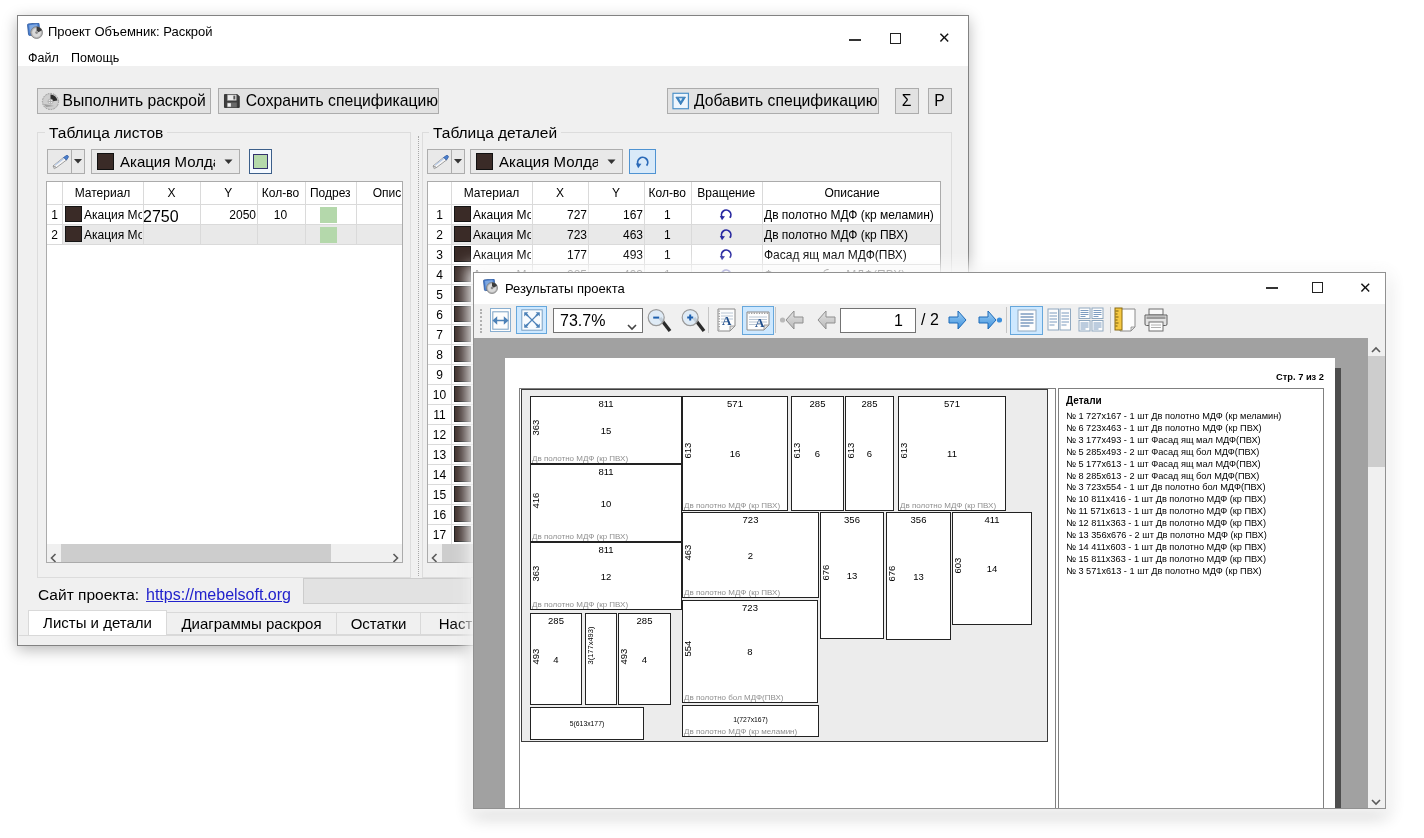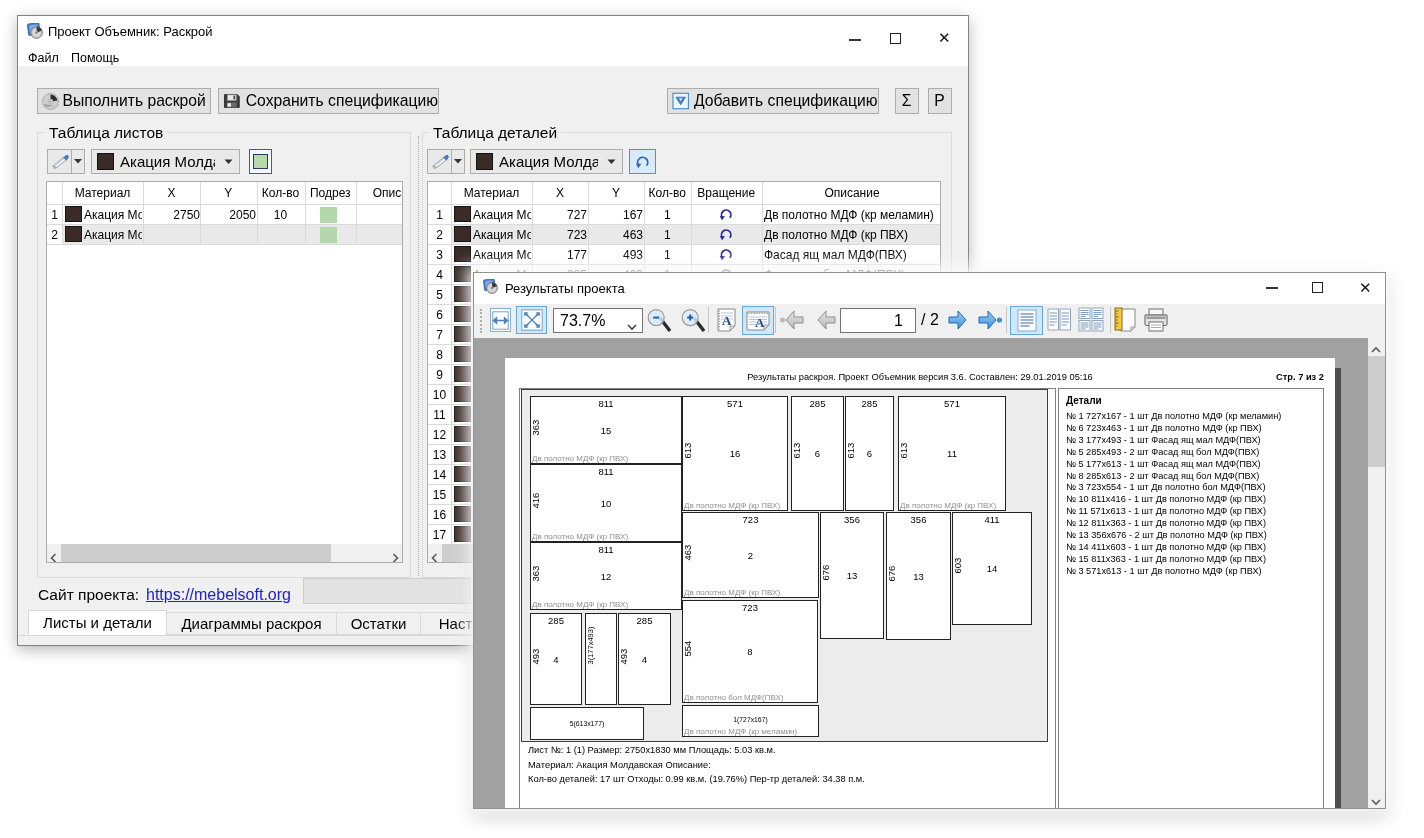--- a/index.html
+++ b/index.html
@@ -134,21 +134,21 @@
 <div class="abs" style="left:0px;top:61.5px;width:357px;height:1px;background:#dadada"></div>
 <div class="abs" style="left:15px;top:4px;width:81px;text-align:center;font-size:12px">Материал</div>
 <div class="abs" style="left:96px;top:4px;width:57px;text-align:center;font-size:12px">X</div>
 <div class="abs" style="left:153px;top:4px;width:56.5px;text-align:center;font-size:12px">Y</div>
 <div class="abs" style="left:209.5px;top:4px;width:48.0px;text-align:center;font-size:12px">Кол-во</div>
 <div class="abs" style="left:257.5px;top:4px;width:51.5px;text-align:center;font-size:12px">Подрез</div>
 <div class="abs" style="left:309px;top:4px;width:62px;text-align:center;font-size:12px">Опис</div>
 <div class="abs" style="left:0px;top:26px;width:15px;text-align:center;font-size:12px">1</div>
 <div class="abs" style="left:18px;top:24px;width:17px;height:16px;background:#3a2b27;border:1px solid #151515"></div>
 <div class="abs" style="left:37px;top:26px;font-size:12px;width:58px;overflow:hidden;white-space:nowrap">Акация Мо</div>
-<div class="abs" style="left:96px;top:26px;width:57px;text-align:right;font-size:12px">2750</div>
+<div class="abs" style="left:96px;top:26px;width:57px;font-size:16px">2750</div>
 <div class="abs" style="left:153px;top:26px;width:56px;text-align:right;font-size:12px">2050</div>
 <div class="abs" style="left:209.5px;top:26px;width:48px;text-align:center;font-size:12px">10</div>
 <div class="abs" style="left:273px;top:24.5px;width:17px;height:16px;background:#b4d8ab"></div>
 <div class="abs" style="left:0px;top:46px;width:15px;text-align:center;font-size:12px">2</div>
 <div class="abs" style="left:18px;top:44px;width:17px;height:16px;background:#3a2b27;border:1px solid #151515"></div>
 <div class="abs" style="left:37px;top:46px;font-size:12px;width:58px;overflow:hidden;white-space:nowrap">Акация Мо</div>
 <div class="abs" style="left:273px;top:44.5px;width:17px;height:16px;background:#b4d8ab"></div>
 <div class="abs" style="left:0px;top:362px;width:357px;height:20px;background:#f0f0f0"></div>
 <div class="abs" style="left:2px;top:367px;"><svg width="12" height="10" viewBox="0 0 12 10">
           <path d="M6.5 1 L2.5 5 L6.5 9" fill="none" stroke="#5a5a5a" stroke-width="1.6"></path>
@@ -571,21 +571,20 @@
 <div class="abs" style="left:0px;top:65px;width:895px;height:470px;background:#a1a1a1"></div>
 <div class="abs" style="left:894px;top:65px;width:17px;height:470px;background:#f0f0f0"></div>
 <div class="abs" style="left:896px;top:69px;"><svg width="12" height="10" viewBox="0 0 12 10">
         <path d="M2 6 L6 2 L10 6" fill="none" stroke="#5a5a5a" stroke-width="1.6"></path>
       </svg></div>
 <div class="abs" style="left:894px;top:83px;width:17px;height:111px;background:#cdcdcd"></div>
 <div class="abs" style="left:896px;top:521px;"><svg width="12" height="10" viewBox="0 0 12 10">
         <path d="M2 2 L6 6 L10 2" fill="none" stroke="#5a5a5a" stroke-width="1.6"></path>
       </svg></div>
 <div class="abs" style="left:31px;top:85px;width:830px;height:450px;background:#fff;overflow:hidden">
-<div class="abs" style="left:0px;top:14px;width:830px;text-align:center;font-size:9.3px">Результаты раскроя. Проект Объемник версия 3.6. Составлен: 29.01.2019 05:16</div>
 <div class="abs" style="left:700px;top:14px;width:119px;text-align:right;font-size:9.3px;font-weight:bold">Стр. 7 из 2</div>
 <div class="abs" style="left:14px;top:30px;width:537px;height:421px;border:1px solid #808080"></div>
 <div class="abs" style="left:553px;top:30px;width:266px;height:421px;border:1px solid #808080"></div>
 <div class="abs" style="left:16px;top:31px;width:527px;height:353px;background:#ececec;border:1px solid #3c3c3c">
 <div class="piece" style="left:8px;top:6px;width:152px;height:68px">
           <div class="pdimt">811</div>
           <div class="pdiml">
             <span>363</span>
           </div>
           <div class="pnum">15</div>
@@ -711,19 +710,14 @@
 <div class="dline">№ 8 285x613 - 2 шт Фасад ящ бол МДФ(ПВХ)</div>
 <div class="dline">№ 3 723x554 - 1 шт Дв полотно бол МДФ(ПВХ)</div>
 <div class="dline">№ 10 811x416 - 1 шт Дв полотно МДФ (кр ПВХ)</div>
 <div class="dline">№ 11 571x613 - 1 шт Дв полотно МДФ (кр ПВХ)</div>
 <div class="dline">№ 12 811x363 - 1 шт Дв полотно МДФ (кр ПВХ)</div>
 <div class="dline">№ 13 356x676 - 2 шт Дв полотно МДФ (кр ПВХ)</div>
 <div class="dline">№ 14 411x603 - 1 шт Дв полотно МДФ (кр ПВХ)</div>
 <div class="dline">№ 15 811x363 - 1 шт Дв полотно МДФ (кр ПВХ)</div>
 <div class="dline">№ 3 571x613 - 1 шт Дв полотно МДФ (кр ПВХ)</div>
 </div>
-<div class="abs" style="left:23px;top:385px;font-size:9.3px;line-height:14.6px">
-<div>Лист №: 1 (1) Размер: 2750x1830 мм Площадь: 5.03 кв.м.</div>
-<div>Материал: Акация Молдавская Описание:</div>
-<div>Кол-во деталей: 17 шт Отходы: 0.99 кв.м. (19.76%) Пер-тр деталей: 34.38 п.м.</div>
-</div>
 </div>
 <div class="abs" style="left:861px;top:95px;width:6px;height:440px;background:#4d4d4d"></div>
 </div>
 </body></html>

